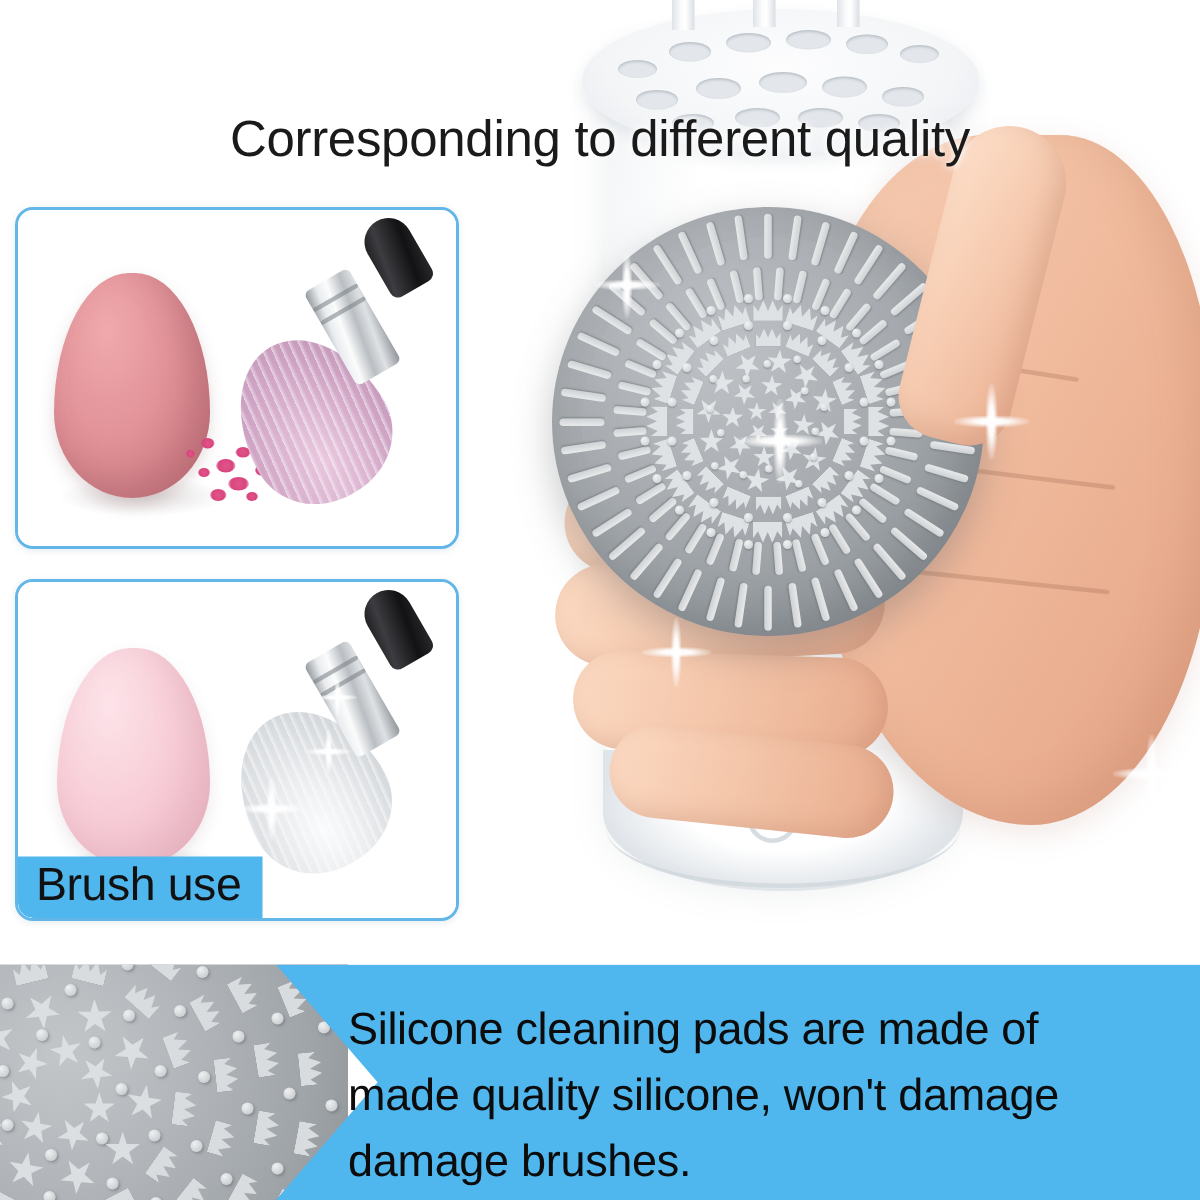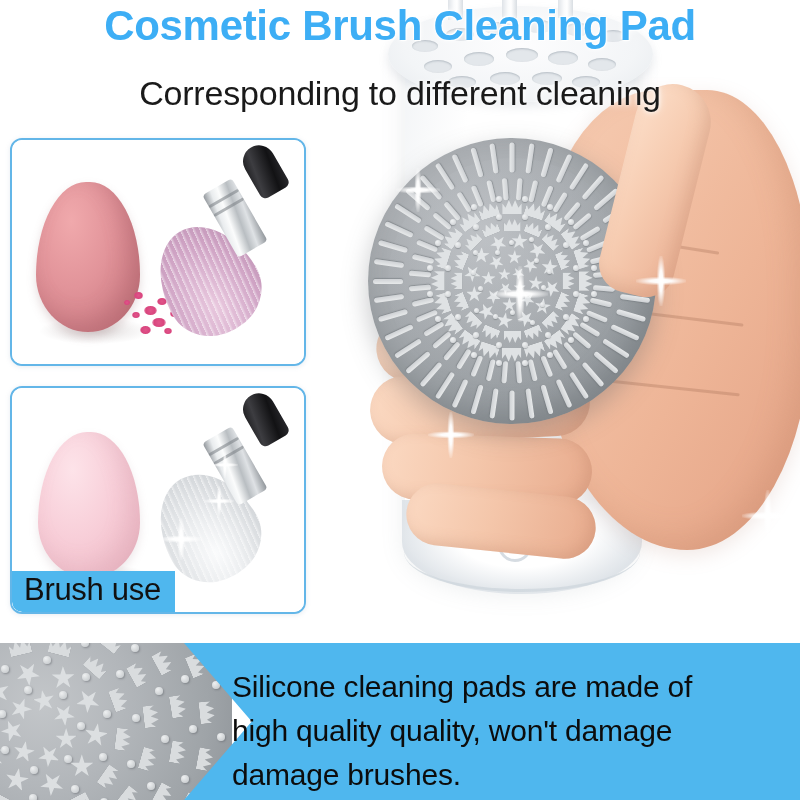--- a/index.html
+++ b/index.html
@@ -596,22 +596,21 @@
 
       <div class="sparkle" style="left:56px;top:108px;width:44px;height:44px;"></div>
       <div class="sparkle" style="left:152px;top:206px;width:56px;height:56px;"></div>
       <div class="sparkle" style="left:296px;top:196px;width:50px;height:50px;"></div>
       <div class="sparkle" style="left:88px;top:352px;width:46px;height:46px;"></div>
     </div>
 
     <div class="sparkle" style="left:412px;top:490px;width:52px;height:52px;"></div>
   </div>
 
-  <div class="title">Cosmetic Brush Cleaning Pad</div>
-  <div class="subtitle">Corresponding to different cleaning</div>
+  <div class="subtitle">Corresponding to different quality</div>
 
   <div class="card" id="card-before">
     <div class="card-photo">
 
       <div class="sponge-shadow" style="left:28px;top:178px;width:110px;height:26px;"></div>
       <div class="sponge dirty" style="left:24px;top:42px;width:104px;height:150px;"></div>
 
       <div class="powder-spill" style="left:122px;top:152px;width:9px;height:7px;"></div>
       <div class="powder-spill" style="left:132px;top:166px;width:13px;height:9px;"></div>
       <div class="powder-spill" style="left:120px;top:172px;width:8px;height:6px;"></div>
@@ -728,18 +727,18 @@
         <div class="tex-crown" style="left: 196.147px; top: 61.5952px; transform: rotate(444.225deg);"></div>
         <div class="tex-crown" style="left: 194.139px; top: 109.371px; transform: rotate(460.589deg);"></div>
         <div class="tex-crown" style="left: 178.753px; top: 154.645px; transform: rotate(476.952deg);"></div>
         <div class="tex-dot" style="width: 8px; height: 8px; left: 211.656px; top: 38.3442px;"></div>
         <div class="tex-dot" style="width: 8px; height: 8px; left: 216.84px; top: 89.6007px;"></div>
         <div class="tex-dot" style="width: 8px; height: 8px; left: 207.374px; top: 140.241px;"></div>
       </div>
     <div class="banner"></div>
     <div class="banner-text">
       <span class="banner-line">Silicone cleaning pads are made of</span>
-      <span class="banner-line">high quality quality, won't damage</span>
+      <span class="banner-line">made quality silicone, won't damage</span>
       <span class="banner-line">damage brushes.</span>
     </div>
   </div>
 
 </div>
 
 </body></html>

